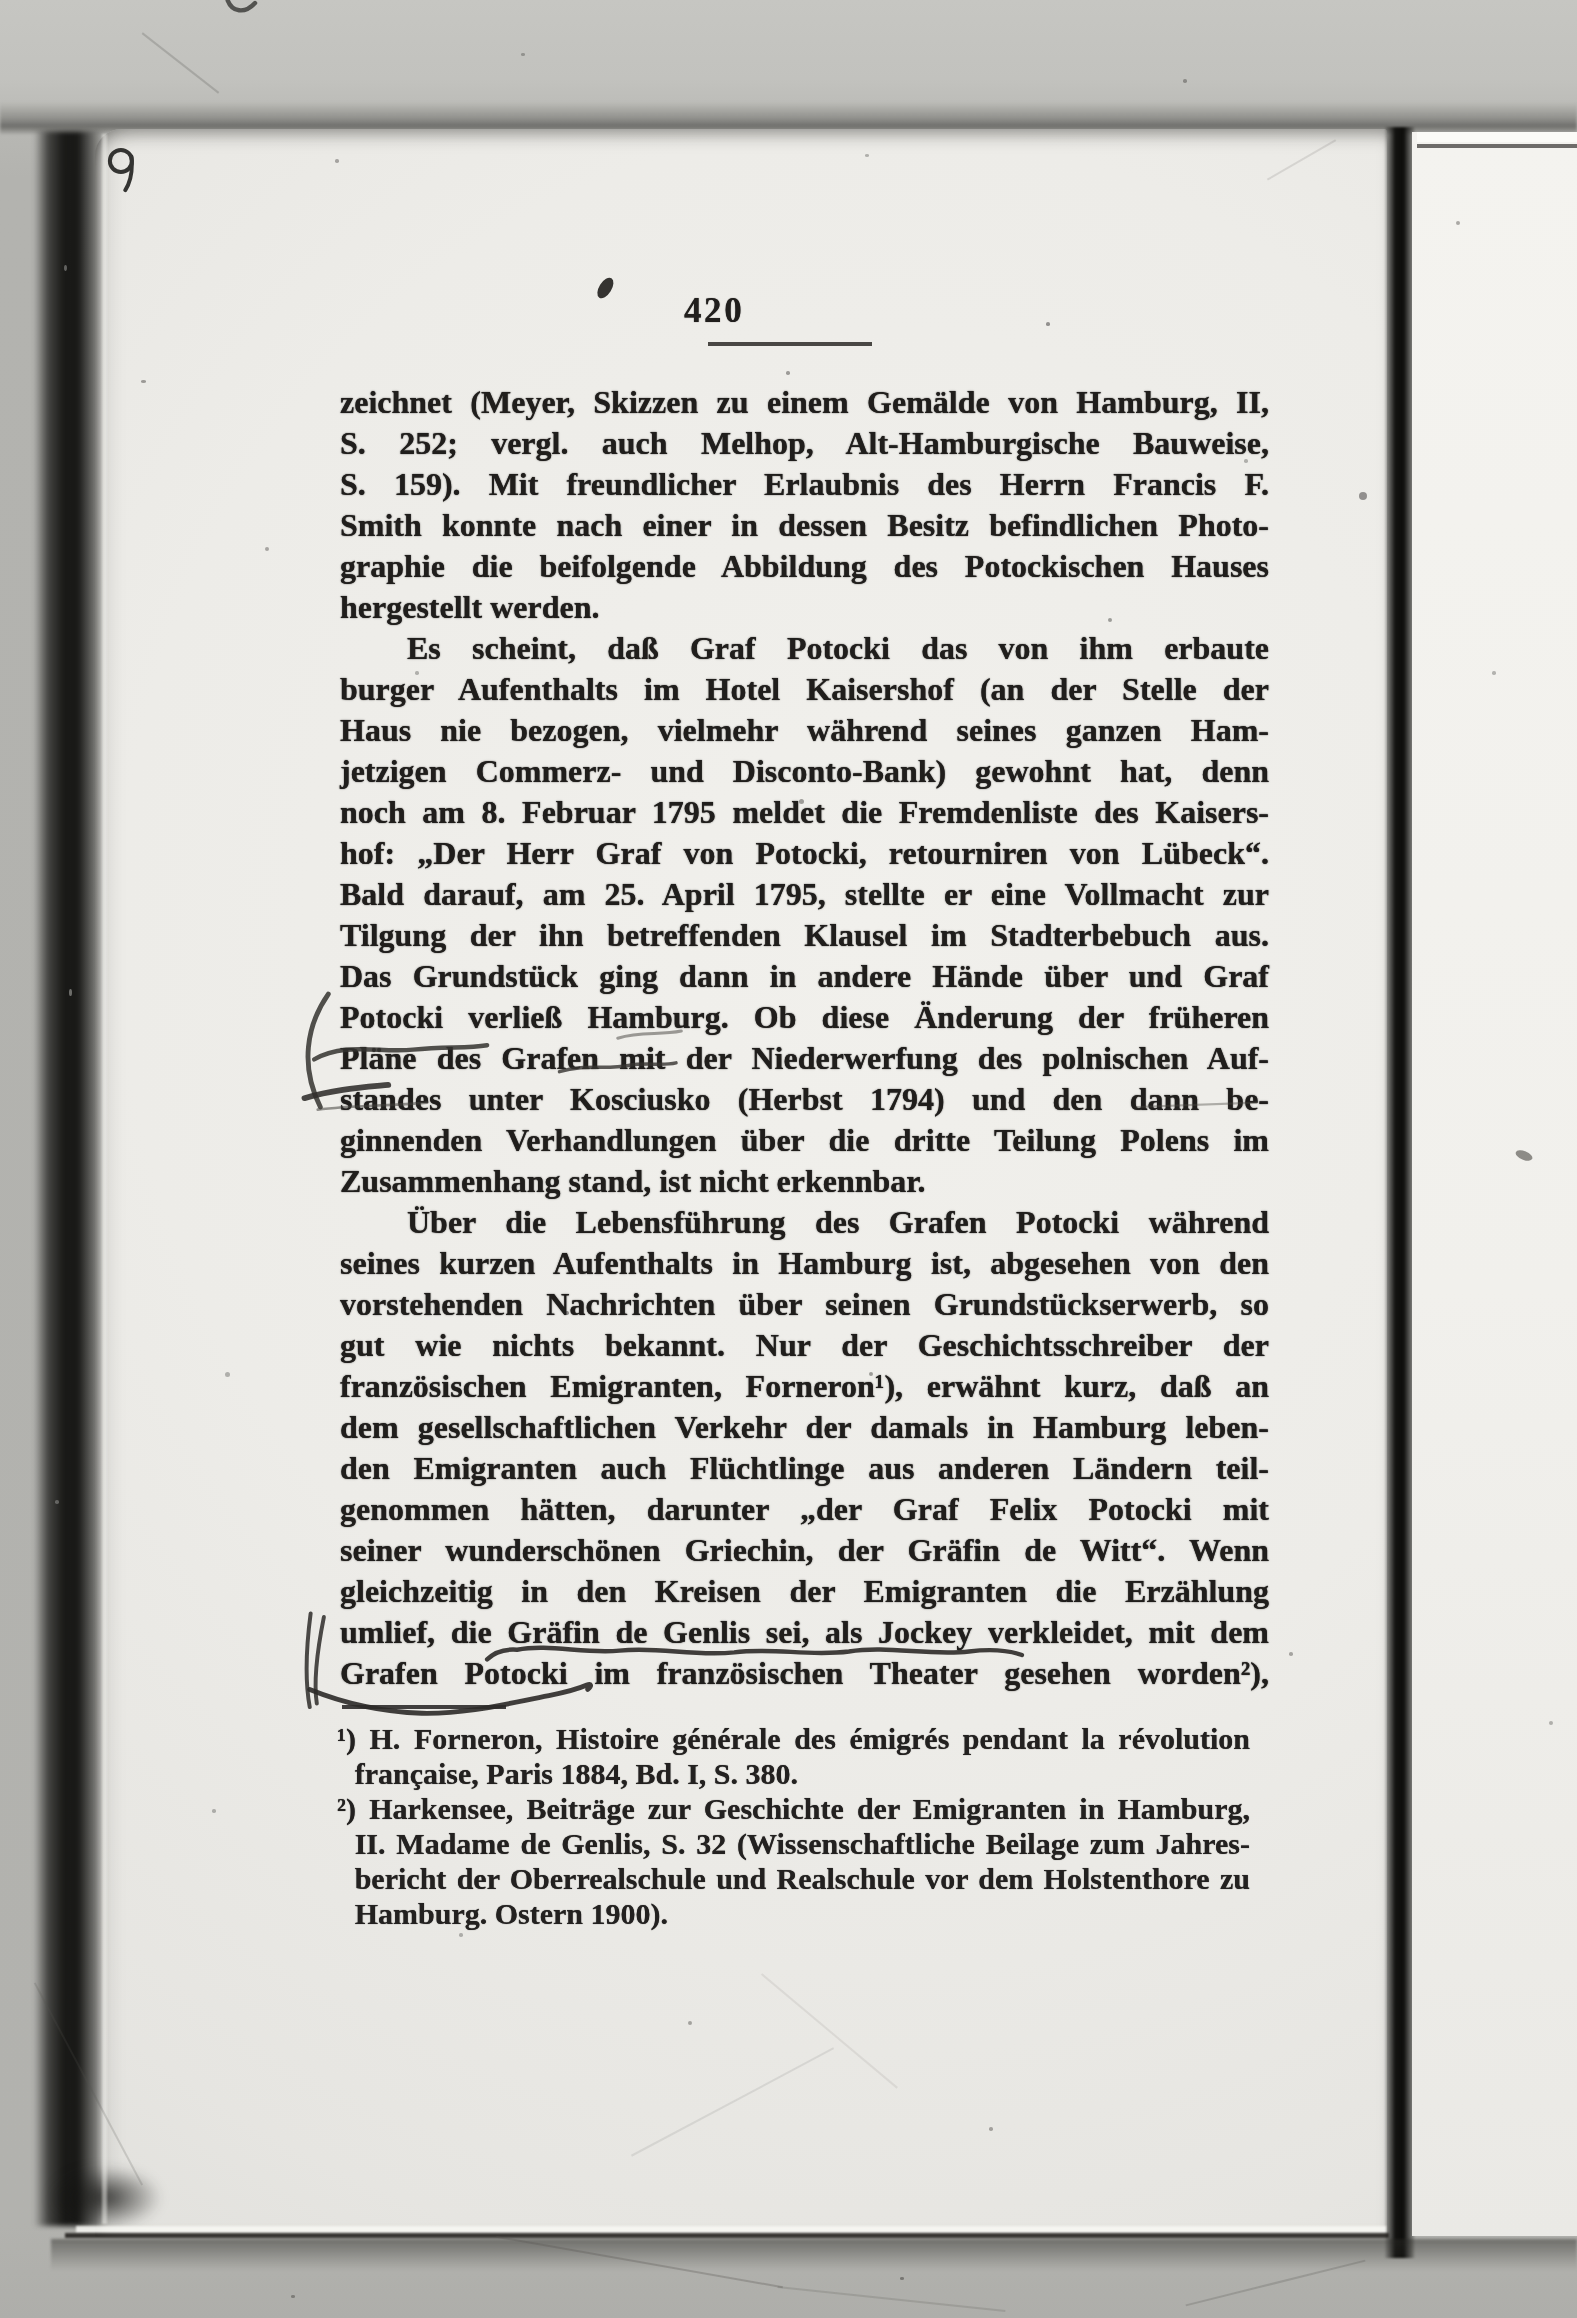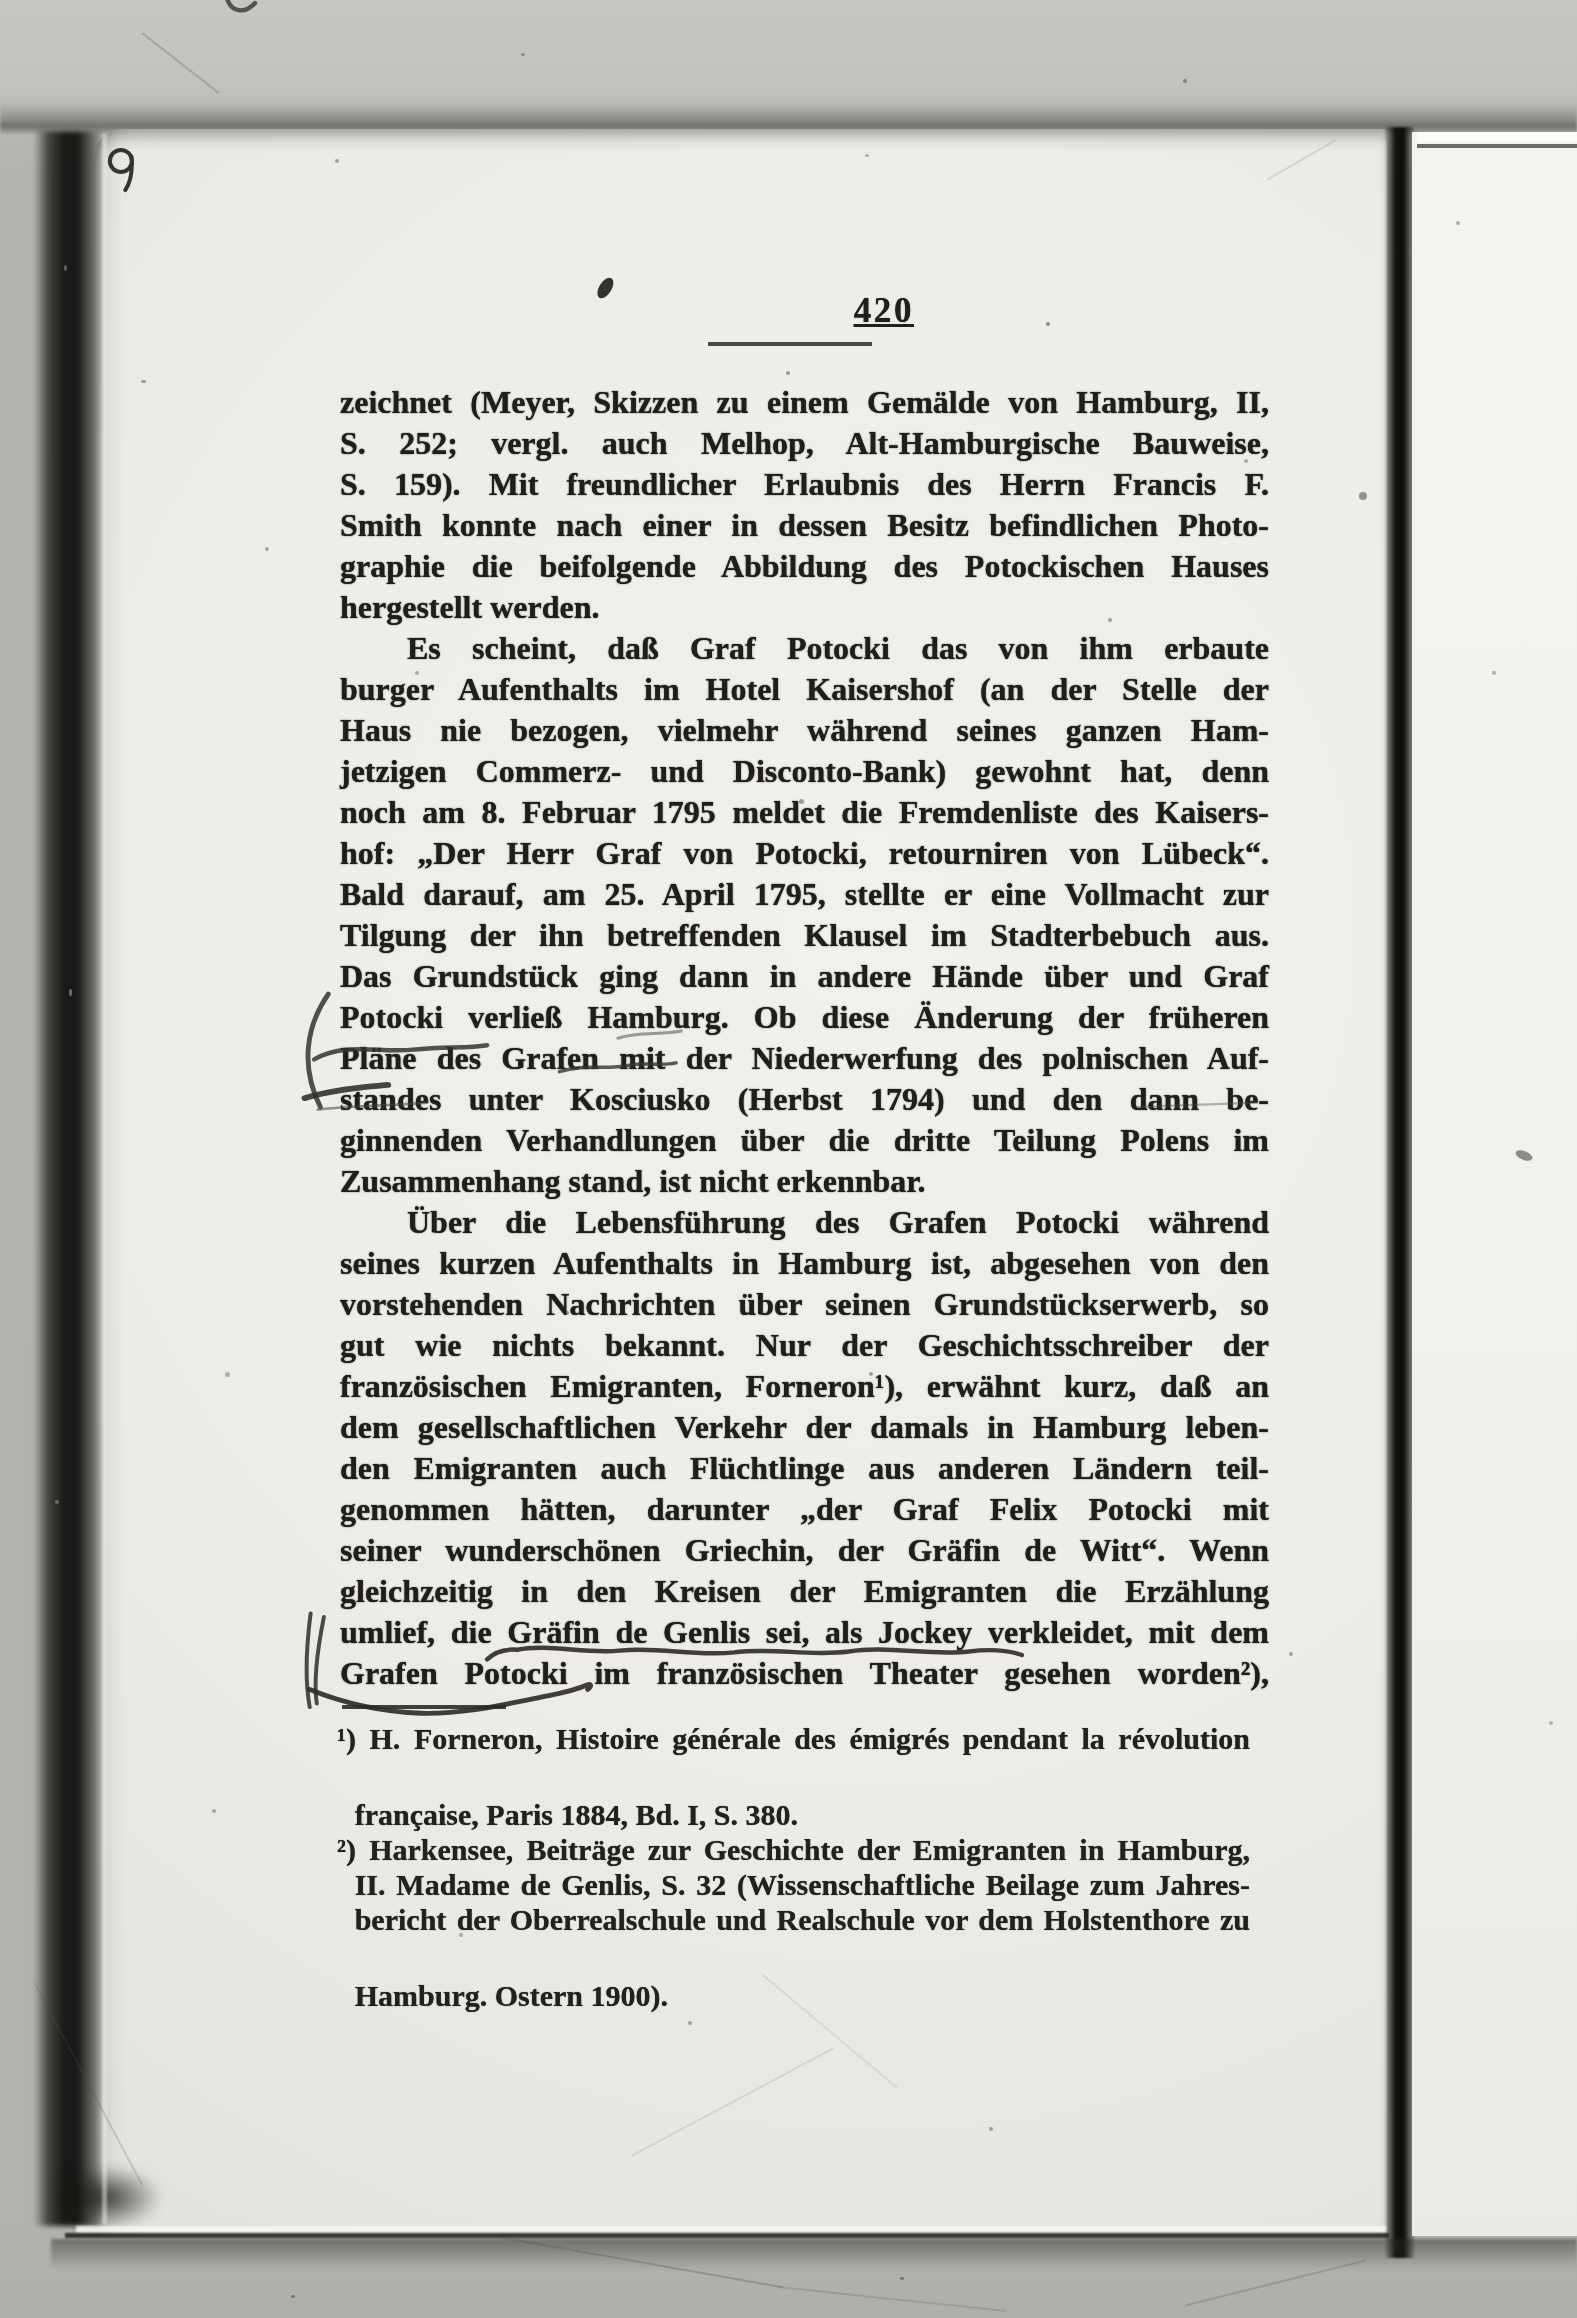--- a/index.html
+++ b/index.html
@@ -37,39 +37,39 @@
   .page-right{left:1412px;top:132px;width:165px;height:2104px;
     background:linear-gradient(180deg,#f4f3ef,#f1f0ec 55%,#eae9e5);}
   .pr-hi{left:1417px;top:132px;width:160px;height:9.7px;background:#fbfbf7;}
   .pr-line{left:1417px;top:144px;width:160px;height:3.5px;background:rgba(58,56,52,.72);filter:blur(0.7px);}
   
   .bot-hi{left:76px;top:2226px;width:1310px;height:7px;background:rgba(249,249,245,.85);filter:blur(0.9px);}
   .bot-line{left:65px;top:2233px;width:1324px;height:5.3px;background:rgba(28,26,24,.85);filter:blur(1px);}
   .bot-shadow{left:51px;top:2239px;width:1526px;height:32px;
     background:linear-gradient(180deg,rgba(44,44,40,.5),rgba(44,44,40,.14) 70%,rgba(44,44,40,0));filter:blur(1.8px);}
   
-  .pagenum{left:746px;top:289px;width:168px;height:44px;line-height:44px;
-    text-align:right;font-size:35px;font-weight:700;letter-spacing:2.6px;color:#211f1d;
-    text-shadow:0 0 0.9px rgba(28,26,24,.9);text-decoration:underline;}
+  .pagenum{left:684px;top:289px;width:168px;height:44px;line-height:44px;
+    text-align:left;font-size:35px;font-weight:700;letter-spacing:2.6px;color:#211f1d;
+    text-shadow:0 0 0.9px rgba(28,26,24,.9);}
   .pagenum-rule{left:708px;top:342px;width:164px;height:3.5px;background:rgba(36,34,32,.82);filter:blur(0.4px);}
   
   .textblock{left:340px;top:382px;width:929px;color:#201e1c;}
   .tl{position:relative;height:41px;line-height:41px;font-size:32px;font-weight:700;
     text-align:justify;text-align-last:justify;white-space:normal;
     text-shadow:0 0 0.9px rgba(30,28,26,.95),0 0 2.2px rgba(30,28,26,.3);}
   .tl.end{text-align-last:left;}
   .tl.indent{text-indent:67px;}
   
   .fnrule{left:342px;top:1705px;width:164px;height:3.5px;background:rgba(34,32,30,.85);}
   .footblock{left:337px;top:1721px;width:913px;color:#232120;}
   .fl{position:relative;height:35px;line-height:35px;font-size:30px;font-weight:700;
     padding-left:17.7px;text-align:justify;text-align-last:justify;
     text-shadow:0 0 0.9px rgba(32,30,28,.9);}
   .fl.m{padding-left:0;}
-  .fl.end{text-align-last:left;margin-top:41px;}
+  .fl.end{text-align-last:left;}
   
   svg.overlay{left:0;top:0;pointer-events:none;}
   
   .sp{border-radius:50%;background:#22201e;}
   .spl{border-radius:50%;background:#e8e8e4;}
   .scr{background:#55534f;}
 </style>
 </head>
 <body>
 

